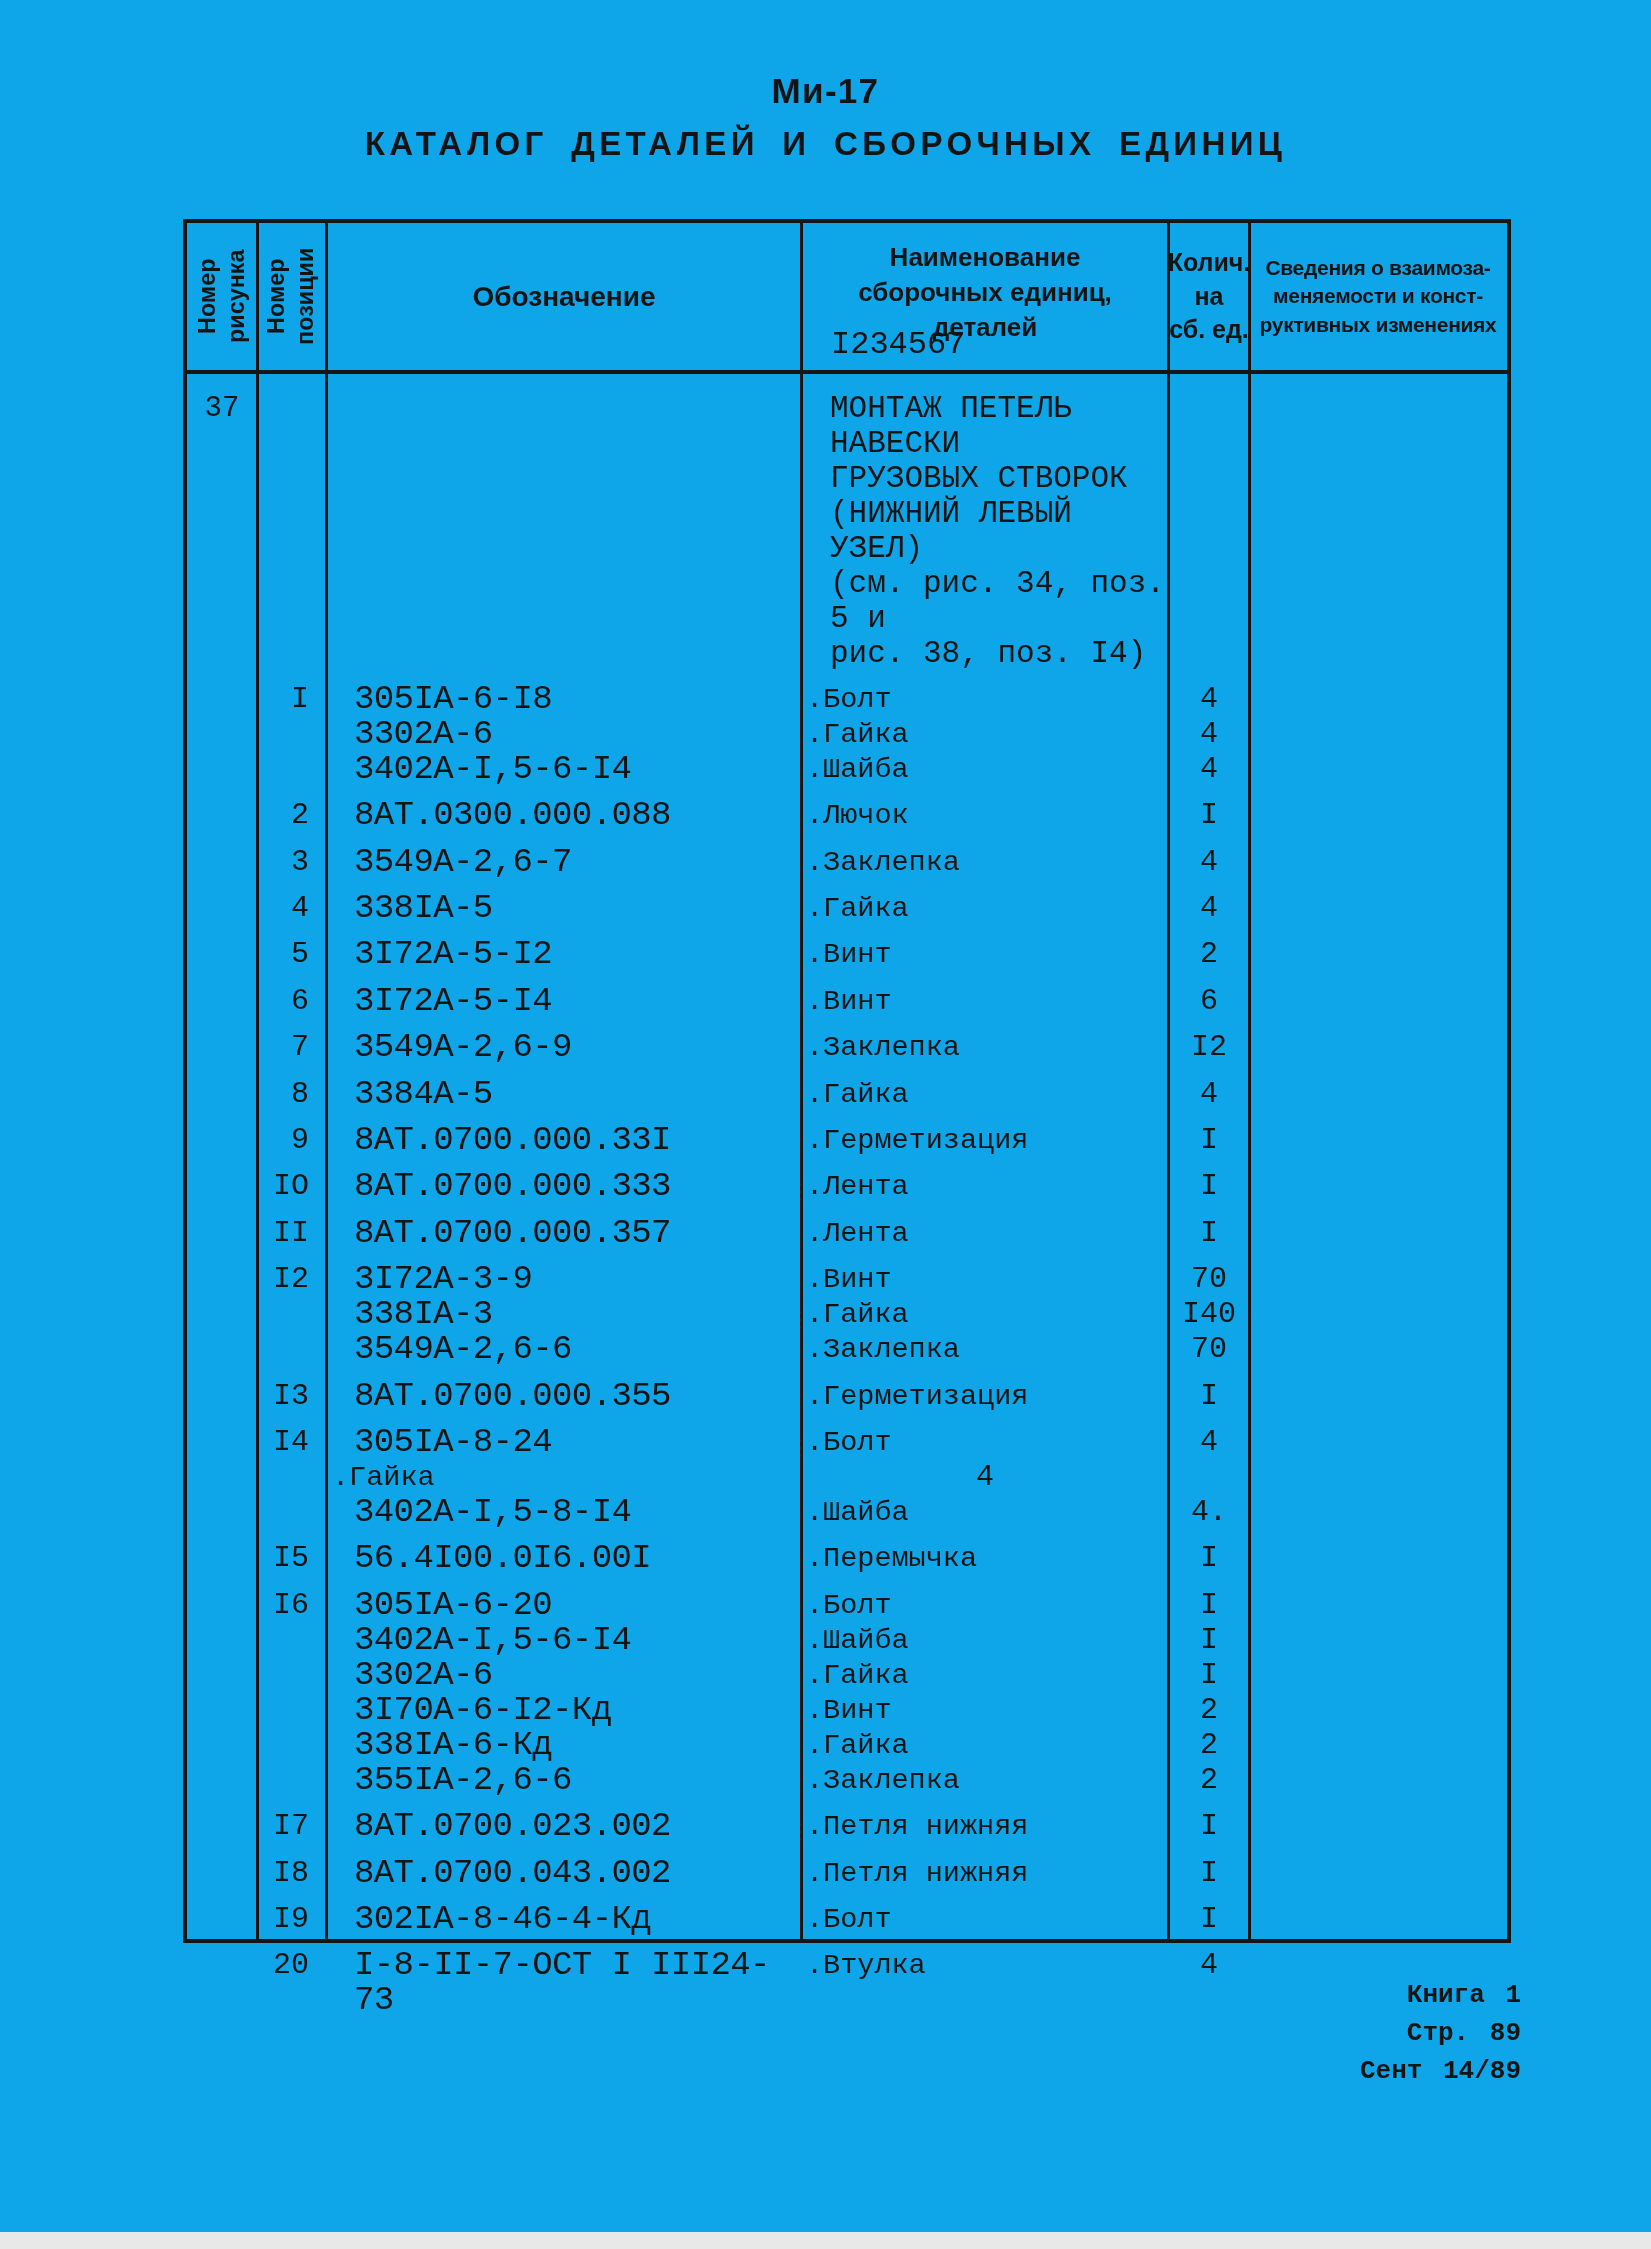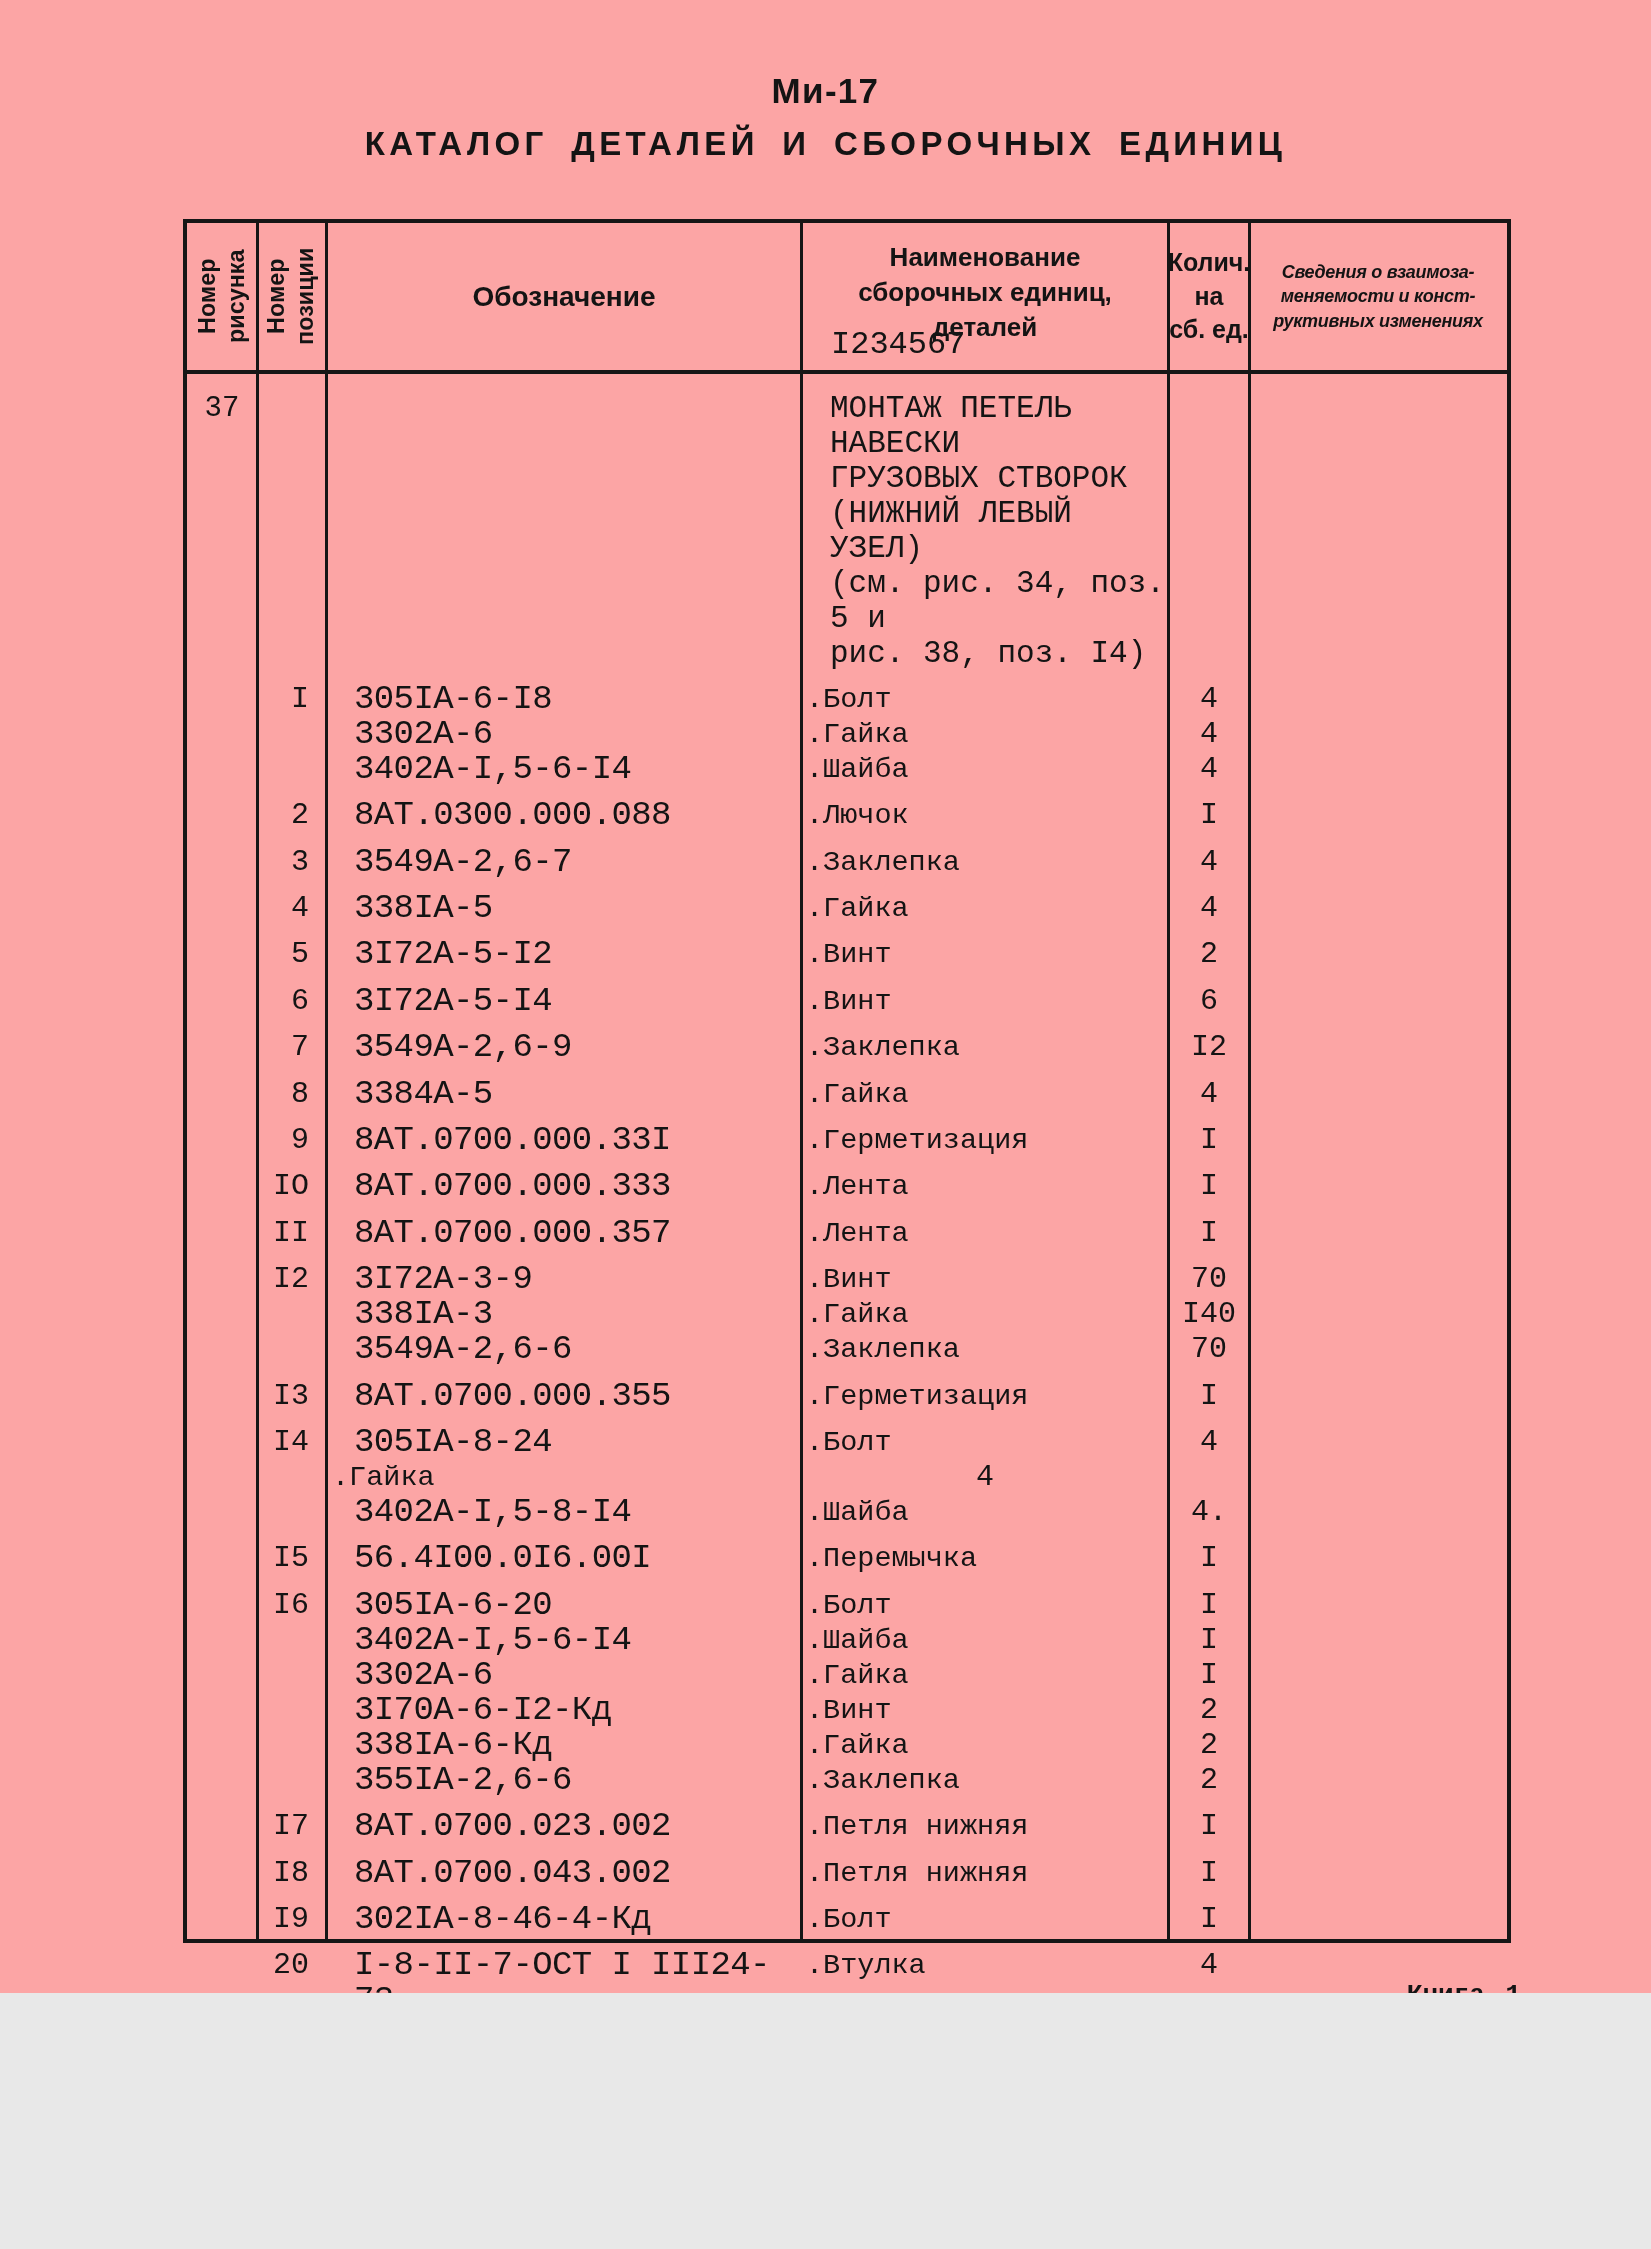--- a/index.html
+++ b/index.html
@@ -4,22 +4,22 @@
 <title>Ми-17 — Каталог деталей и сборочных единиц</title>
 <style>
   html, body {
     margin: 0;
     padding: 0;
     background: #e8e8e8;
   }
   .page {
     position: relative;
     width: 1651px;
-    height: 1993px;
-    background: #fca5a5;
+    height: 2232px;
+    background: #0ea5e9;
     color: #141414;
     font-family: "Liberation Mono", "DejaVu Sans Mono", monospace;
     overflow: hidden;
   }
   
   .title-block {
     position: absolute;
     top: 71px;
     left: 0;
     width: 100%;
@@ -88,21 +88,21 @@
     text-align: center;
   }
   .hcell.designation { font-size: 28px; }
   .hcell.name {
     font-size: 26px;
     line-height: 1.35;
     align-items: flex-start;
     padding-top: 16.5px;
   }
   .hcell.qty { font-size: 25px; line-height: 1.35; }
-  .hcell.info { font-size: 18px; line-height: 1.35; letter-spacing: -0.3px; padding: 0 2.5px; font-style: italic; }
+  .hcell.info { font-size: 21px; line-height: 1.35; letter-spacing: -0.3px; padding: 0 2.5px; }
   .name-note {
     position: absolute;
     left: 30px;
     bottom: 3.8px;
     font-family: "Liberation Mono", "DejaVu Sans Mono", monospace;
     font-size: 32px;
     font-weight: normal;
   }
   
   .tbody {

